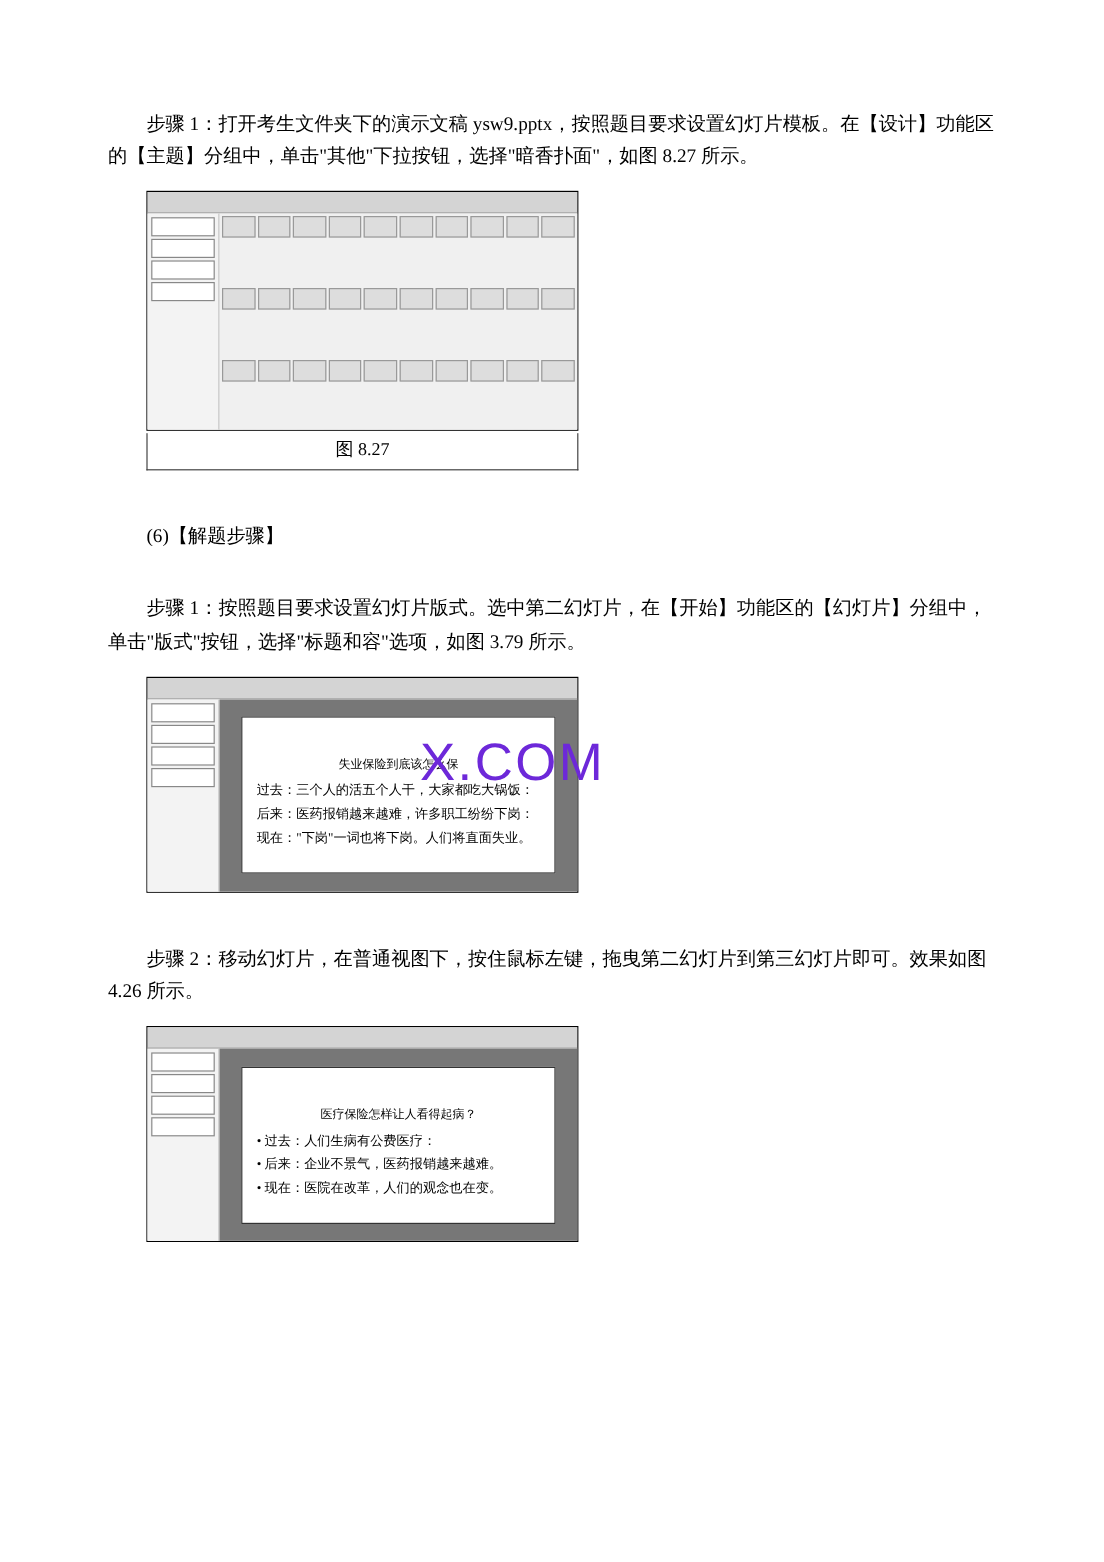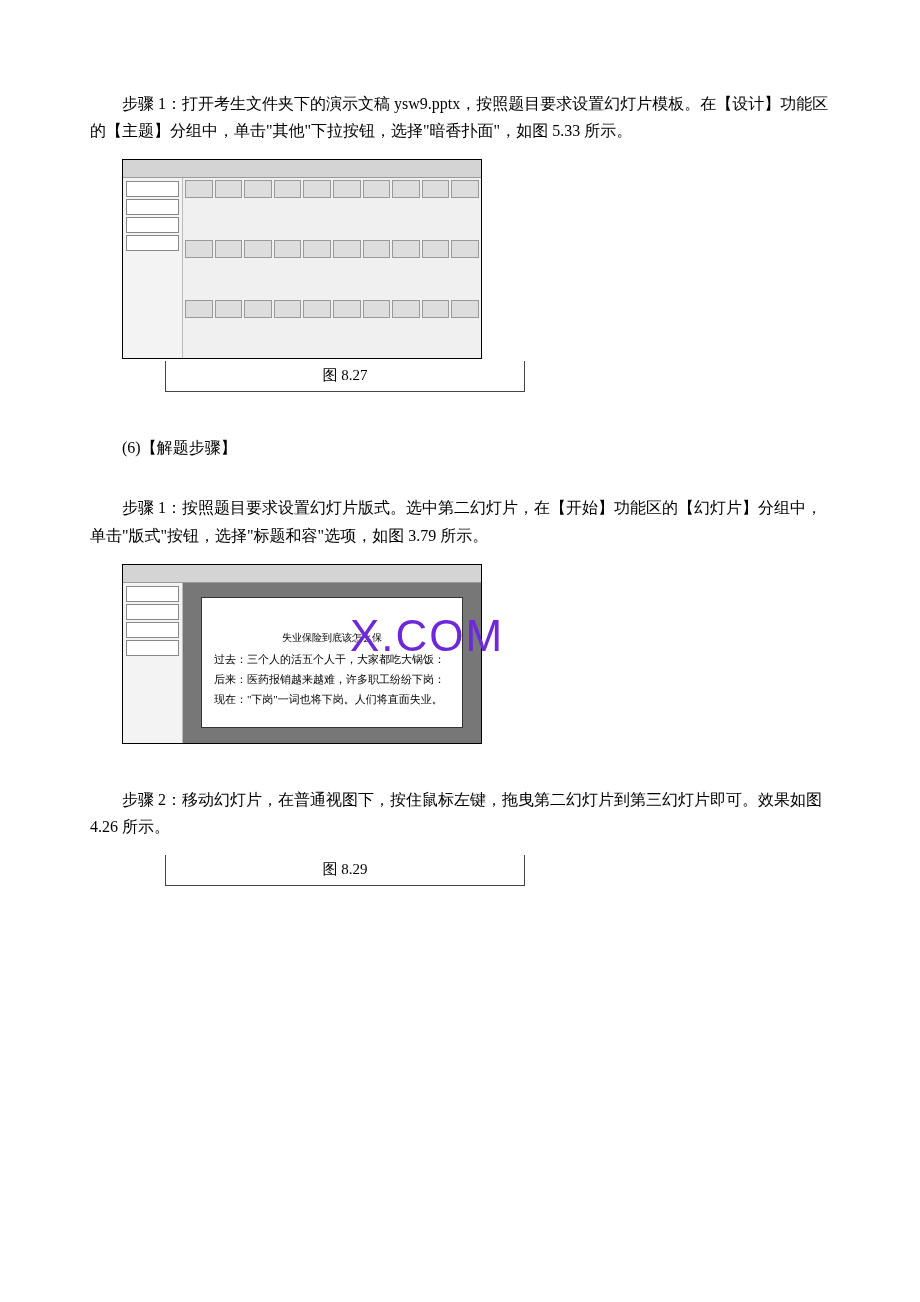--- a/index.html
+++ b/index.html
@@ -102,21 +102,20 @@
     }
     .caption {
       text-align: center;
       width: 360px;
       font-size: 15px;
       padding: 2px 0;
     }
     .cap-border {
       border: 1px solid #444;
       border-top: none;
-      margin-left: 43px;
     }
     .watermark {
       font-family: Arial, sans-serif;
       font-size: 44px;
       color: #6d28d9;
       font-weight: 500;
       letter-spacing: 2px;
       user-select: none;
     }
     .watermark-overlay {
@@ -125,21 +124,21 @@
       top: 35px;
       pointer-events: none;
     }
     .section-wrap { position: relative; }
   </style>
 </head>
 <body>
 
 
 
-<p class="para">步骤 1：打开考生文件夹下的演示文稿 ysw9.pptx，按照题目要求设置幻灯片模板。在【设计】功能区的【主题】分组中，单击"其他"下拉按钮，选择"暗香扑面"，如图 5.33 所示。</p>
+<p class="para">步骤 1：打开考生文件夹下的演示文稿 ysw9.pptx，按照题目要求设置幻灯片模板。在【设计】功能区的【主题】分组中，单击"其他"下拉按钮，选择"暗香扑面"，如图 8.27 所示。</p>
 
 <div class="figure-block">
   <div class="figure-placeholder tall">
     <div class="ppt-ribbon"></div>
     <div class="ppt-body">
       <div class="ppt-side">
         <div class="thumb"></div>
         <div class="thumb"></div>
         <div class="thumb"></div>
         <div class="thumb"></div>
@@ -214,17 +213,35 @@
       </div>
     </div>
   </div>
   <div class="watermark watermark-overlay">X.COM</div>
 </div>
 
 <br>
 <p class="para">步骤 2：移动幻灯片，在普通视图下，按住鼠标左键，拖曳第二幻灯片到第三幻灯片即可。效果如图 4.26 所示。</p>
 
 <div class="figure-block">
-  <div class="caption cap-border">图 8.29</div>
+  <div class="figure-placeholder">
+    <div class="ppt-ribbon"></div>
+    <div class="ppt-body">
+      <div class="ppt-side">
+        <div class="thumb"></div>
+        <div class="thumb"></div>
+        <div class="thumb"></div>
+        <div class="thumb"></div>
+      </div>
+      <div class="ppt-main">
+        <div class="slide">
+          <div class="title-line">医疗保险怎样让人看得起病？</div>
+          <div class="body-line">• 过去：人们生病有公费医疗：</div>
+          <div class="body-line">• 后来：企业不景气，医药报销越来越难。</div>
+          <div class="body-line">• 现在：医院在改革，人们的观念也在变。</div>
+        </div>
+      </div>
+    </div>
+  </div>
 </div>
 
 
 
 
 </body></html>

